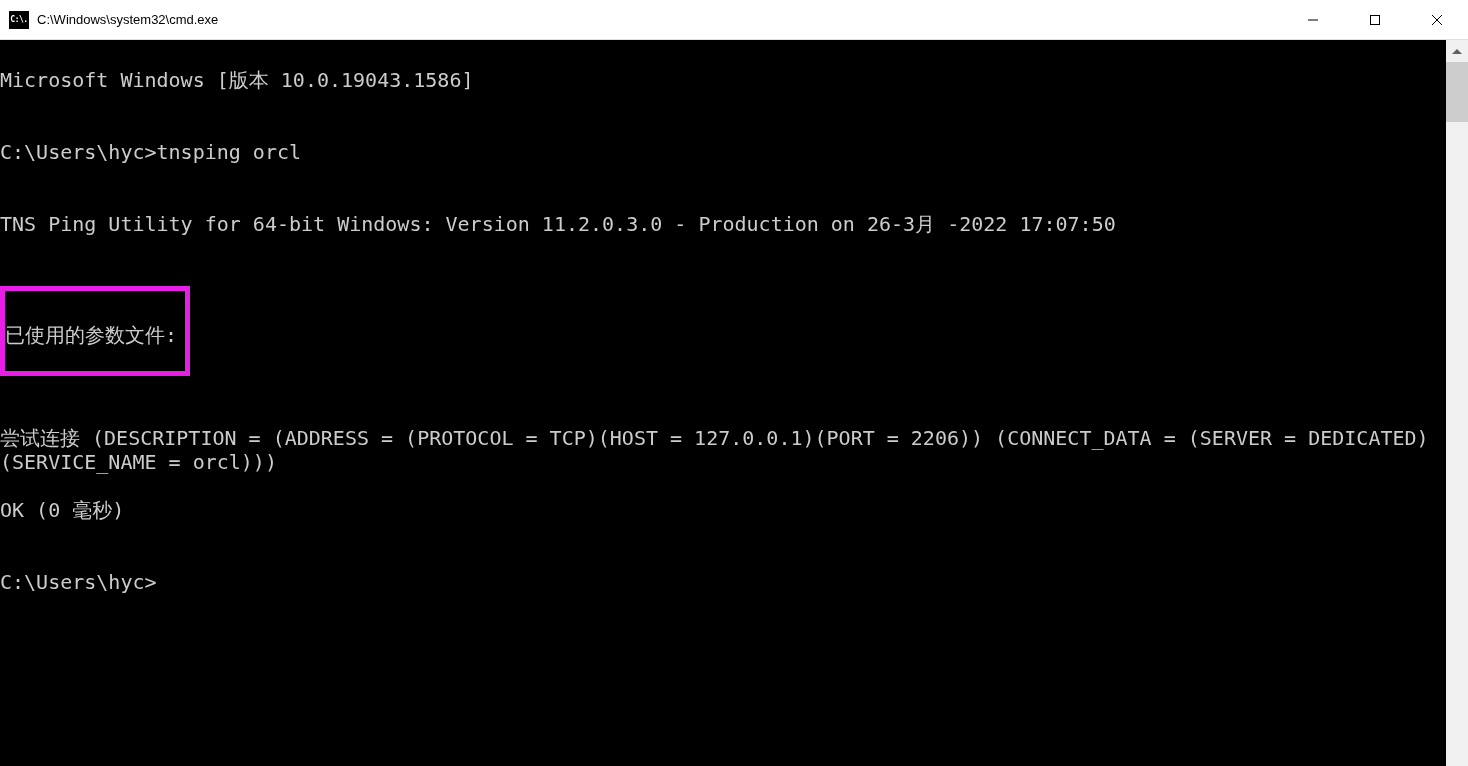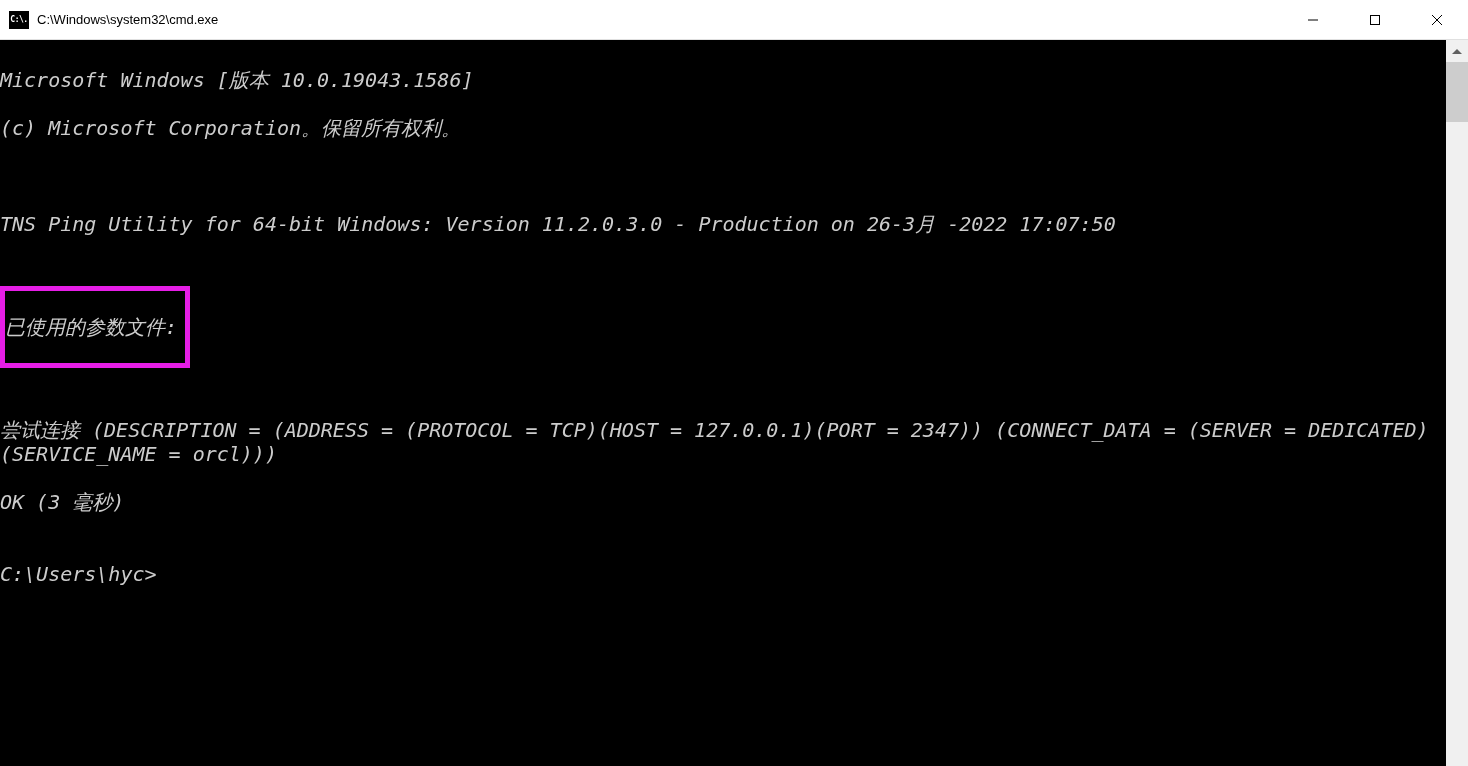--- a/index.html
+++ b/index.html
@@ -68,29 +68,29 @@
       background: #000;
       color: #cccccc;
       font-family: "NSimSun", "SimSun", "Consolas", monospace;
       font-size: 20px;
       line-height: 24px;
       padding: 4px 0 0 0;
       white-space: pre;
       overflow: hidden;
       letter-spacing: 0px;
     }
-    .line { white-space: pre-wrap; word-break: break-all; font-style: italic; }
+    .line { white-space: pre-wrap; word-break: break-all; }
     .highlight-box {
       border: 5px solid #e61ee6;
       padding: 0;
       display: inline-block;
       margin-top: 2px;
       margin-bottom: 2px;
     }
-    .highlight-inner { padding: 0 8px 0 0; }
+    .highlight-inner { padding: 8px 8px 0 0; }
     .scrollbar {
       width: 22px;
       background: #f0f0f0;
       display: flex;
       flex-direction: column;
       flex-shrink: 0;
     }
     .scroll-btn {
       height: 22px;
       display: flex;
@@ -134,32 +134,32 @@
           <line class="ctl-icon" x1="2" y1="2" x2="12" y2="12"></line>
           <line class="ctl-icon" x1="12" y1="2" x2="2" y2="12"></line>
         </svg>
     </div>
   </div>
 </div>
 
 <div class="terminal-wrapper">
   <div class="terminal">
 <div class="line">Microsoft Windows [版本 10.0.19043.1586]</div>
-<div class="line">(c) Microsoft Corporation。保留所有权利。</div>
 <div class="line"></div>
+<div class="line">C:\Users\hyc&gt;tnsping orcl</div>
 <div class="line"></div>
 <div class="line">TNS Ping Utility for 64-bit Windows: Version 11.2.0.3.0 - Production on 26-3月 -2022 17:07:50</div>
 <div class="line"></div>
 <div class="highlight-box"><div class="highlight-inner">
 <div class="line">已使用的参数文件:</div>
 </div></div>
 <div class="line"></div>
 <div class="line"></div>
-<div class="line">尝试连接 (DESCRIPTION = (ADDRESS = (PROTOCOL = TCP)(HOST = 127.0.0.1)(PORT = 2347)) (CONNECT_DATA = (SERVER = DEDICATED) (SERVICE_NAME = orcl)))</div>
-<div class="line">OK (3 毫秒)</div>
+<div class="line">尝试连接 (DESCRIPTION = (ADDRESS = (PROTOCOL = TCP)(HOST = 127.0.0.1)(PORT = 2206)) (CONNECT_DATA = (SERVER = DEDICATED) (SERVICE_NAME = orcl)))</div>
+<div class="line">OK (0 毫秒)</div>
 <div class="line"></div>
 <div class="line"><span>C:\Users\hyc&gt;</span></div>
   </div>
   <div class="scrollbar">
     <div class="scroll-btn">
         <div class="scroll-arrow up"></div>
       </div>
     <div class="scroll-track">
         <div class="scroll-thumb"></div>
       </div>

